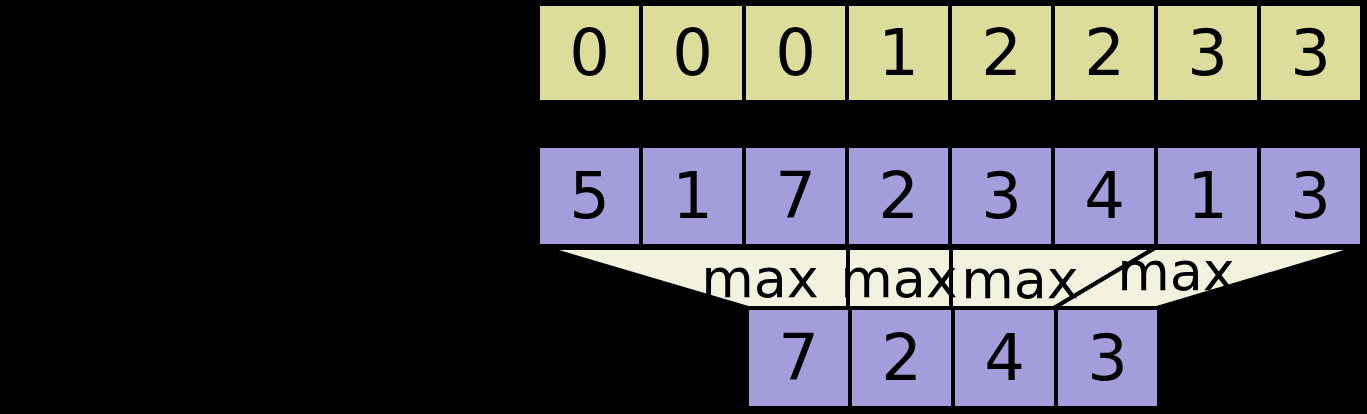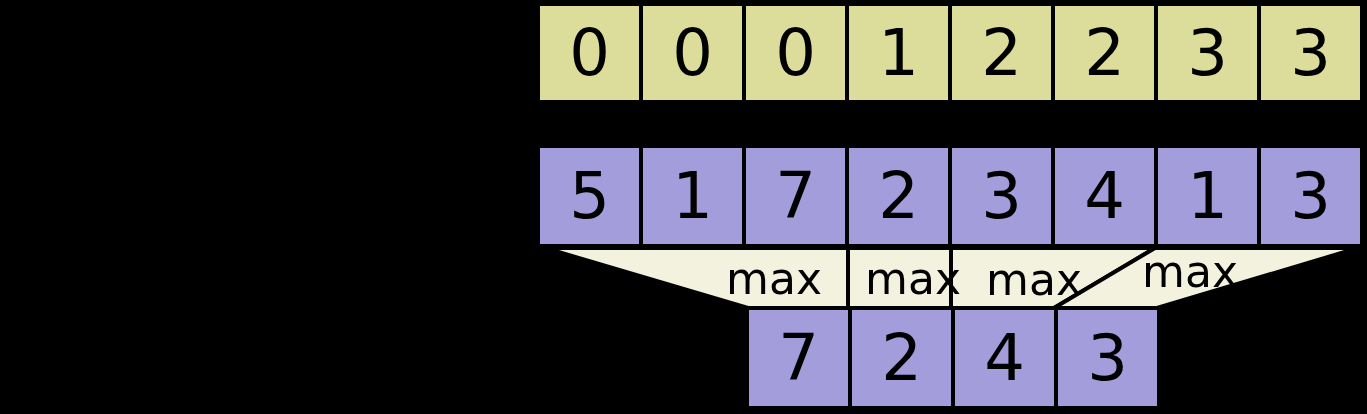--- a/index.html
+++ b/index.html
@@ -46,25 +46,24 @@
   }
   #funnel-svg polygon {
     fill: var(--funnel-fill, #f2f2de);
     stroke: var(--border, #000);
     stroke-width: 4;
     stroke-linejoin: miter;
   }
   .max-label {
     position: absolute;
     transform: translate(-50%, -50%);
-    font-size: 44px;
+    font-size: 54px;
     line-height: 1;
     color: var(--text, #000);
     white-space: nowrap;
-    margin-left: 14px;
   }
 </style>
 </head>
 <body>
 
 <div id="canvas">
 
   <div class="row row-segments">
     <div class="cell">0</div>
     <div class="cell">0</div>

